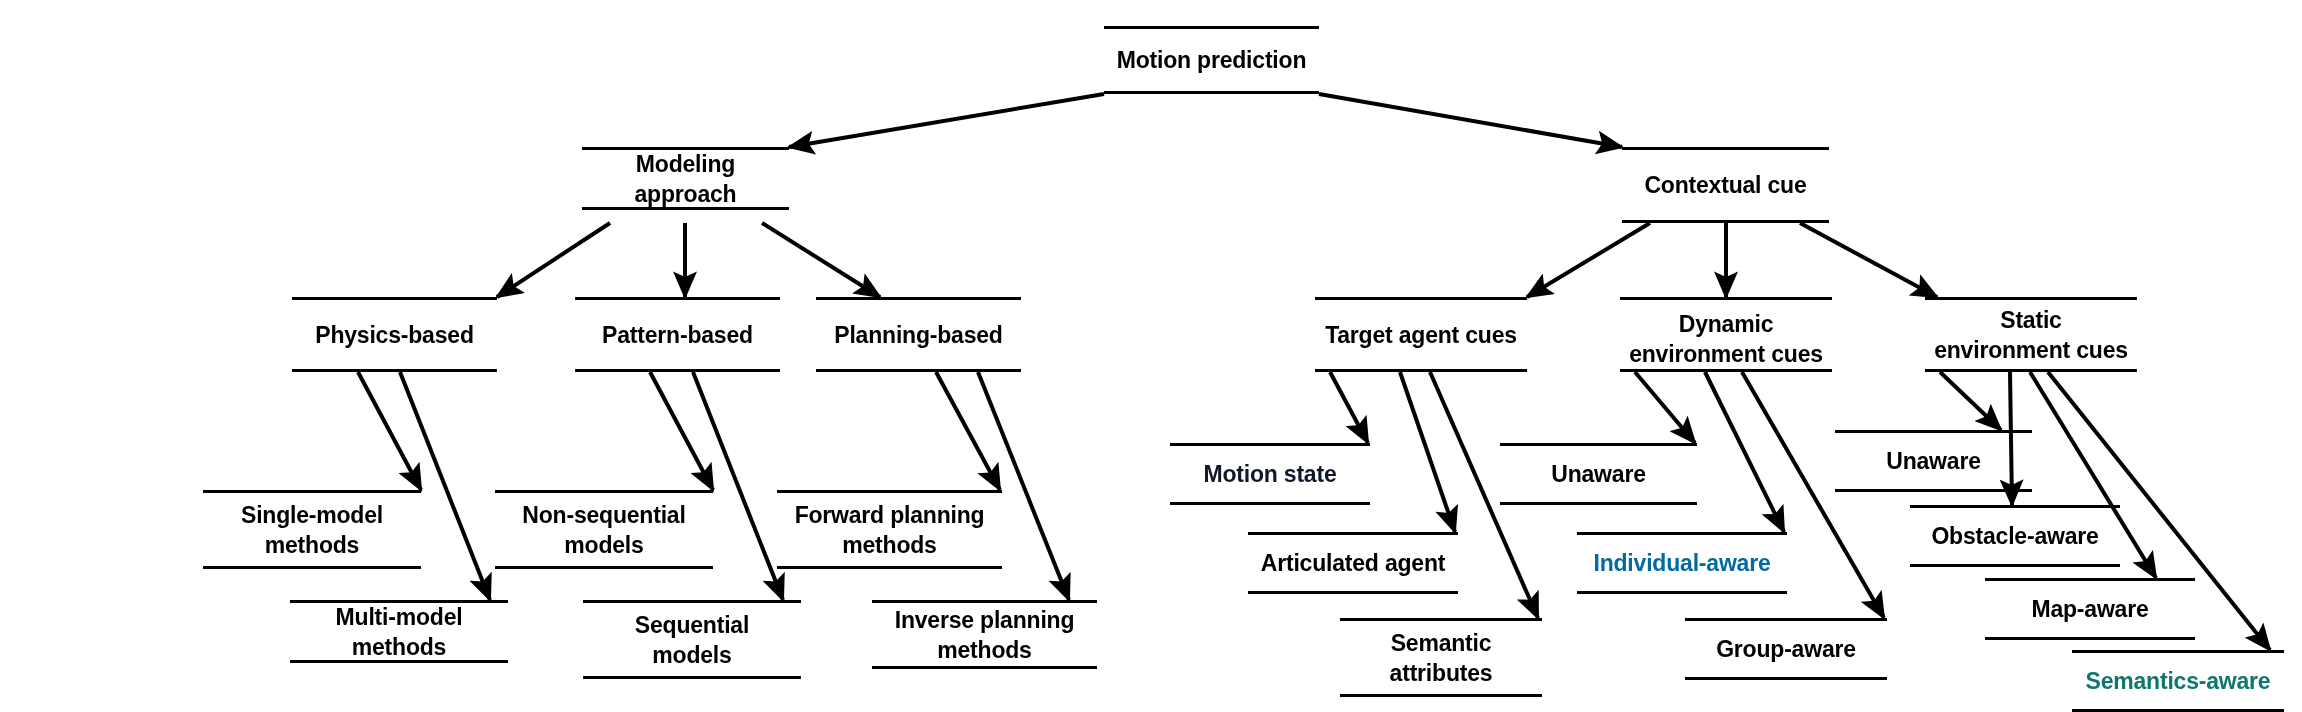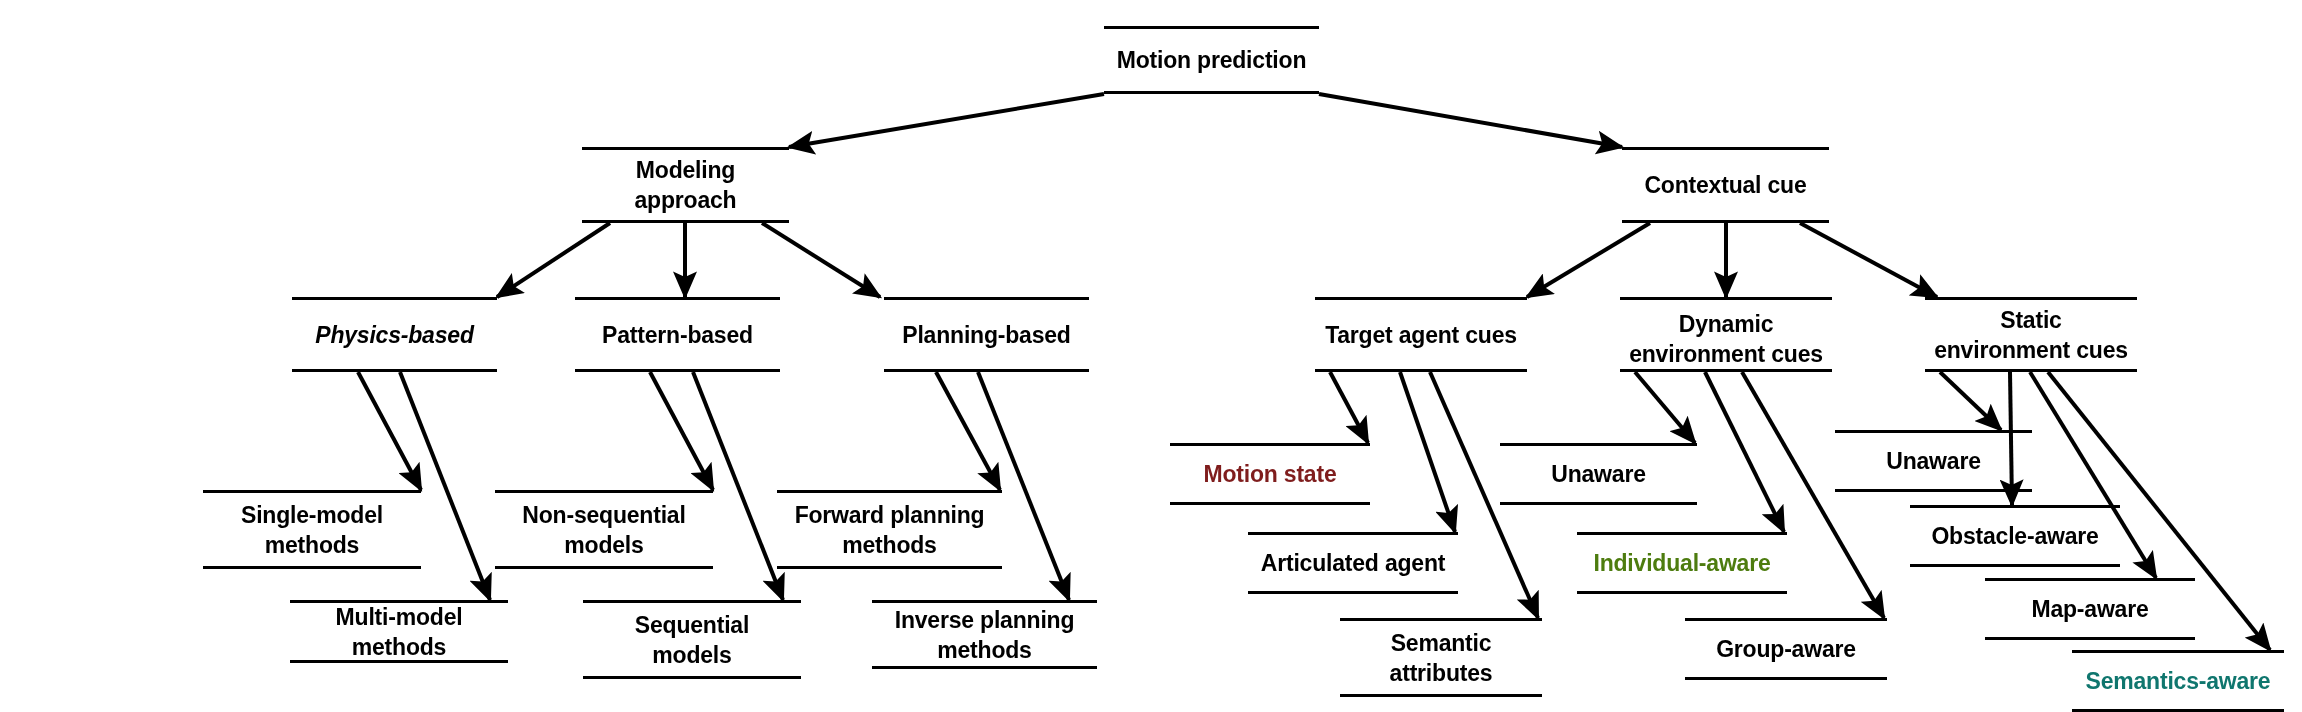--- a/index.html
+++ b/index.html
@@ -77,34 +77,34 @@
         <line x1="1940" y1="372" x2="2001" y2="430" stroke="#000000" stroke-width="4" marker-end="url(#arrowhead)"></line>
         <line x1="2010" y1="372" x2="2012" y2="505" stroke="#000000" stroke-width="4" marker-end="url(#arrowhead)"></line>
         <line x1="2030" y1="372" x2="2156" y2="578" stroke="#000000" stroke-width="4" marker-end="url(#arrowhead)"></line>
         <line x1="2048" y1="372" x2="2270" y2="650" stroke="#000000" stroke-width="4" marker-end="url(#arrowhead)"></line>
       </g>
   </svg>
   <div id="node-layer">
       <div class="node" style="left: 1104px; top: 26px; width: 215px; height: 68px; border-top-color: rgb(0, 0, 0); border-bottom-color: rgb(0, 0, 0); color: rgb(0, 0, 0); text-align: center;">
         <span class="label">Motion prediction</span>
       </div>
-      <div class="node" style="left: 582px; top: 147px; width: 207px; height: 76px; border-top-color: rgb(0, 0, 0); border-bottom-color: rgb(0, 0, 0); color: rgb(0, 0, 0);">
+      <div class="node" style="left: 582px; top: 147px; width: 207px; height: 63px; border-top-color: rgb(0, 0, 0); border-bottom-color: rgb(0, 0, 0); color: rgb(0, 0, 0);">
         <span class="label">Modeling
 approach</span>
       </div>
       <div class="node" style="left: 1622px; top: 147px; width: 207px; height: 76px; border-top-color: rgb(0, 0, 0); border-bottom-color: rgb(0, 0, 0); color: rgb(0, 0, 0);">
         <span class="label">Contextual cue</span>
       </div>
-      <div class="node" style="left: 292px; top: 297px; width: 205px; height: 75px; border-top-color: rgb(0, 0, 0); border-bottom-color: rgb(0, 0, 0); color: rgb(0, 0, 0); font-style: italic;">
+      <div class="node" style="left: 292px; top: 297px; width: 205px; height: 75px; border-top-color: rgb(0, 0, 0); border-bottom-color: rgb(0, 0, 0); color: rgb(0, 0, 0);">
         <span class="label">Physics-based</span>
       </div>
       <div class="node" style="left: 575px; top: 297px; width: 205px; height: 75px; border-top-color: rgb(0, 0, 0); border-bottom-color: rgb(0, 0, 0); color: rgb(0, 0, 0);">
         <span class="label">Pattern-based</span>
       </div>
-      <div class="node" style="left: 884px; top: 297px; width: 205px; height: 75px; border-top-color: rgb(0, 0, 0); border-bottom-color: rgb(0, 0, 0); color: rgb(0, 0, 0);">
+      <div class="node" style="left: 816px; top: 297px; width: 205px; height: 75px; border-top-color: rgb(0, 0, 0); border-bottom-color: rgb(0, 0, 0); color: rgb(0, 0, 0);">
         <span class="label">Planning-based</span>
       </div>
       <div class="node" style="left: 1315px; top: 297px; width: 212px; height: 75px; border-top-color: rgb(0, 0, 0); border-bottom-color: rgb(0, 0, 0); color: rgb(0, 0, 0);">
         <span class="label">Target agent cues</span>
       </div>
       <div class="node" style="left: 1620px; top: 297px; width: 212px; height: 75px; border-top-color: rgb(0, 0, 0); border-bottom-color: rgb(0, 0, 0); color: rgb(0, 0, 0); align-items: flex-end;">
         <span class="label">Dynamic
 environment cues</span>
       </div>
       <div class="node" style="left: 1925px; top: 297px; width: 212px; height: 75px; border-top-color: rgb(0, 0, 0); border-bottom-color: rgb(0, 0, 0); color: rgb(0, 0, 0);">
@@ -128,34 +128,34 @@
 models</span>
       </div>
       <div class="node" style="left: 777px; top: 490px; width: 225px; height: 79px; border-top-color: rgb(0, 0, 0); border-bottom-color: rgb(0, 0, 0); color: rgb(0, 0, 0);">
         <span class="label">Forward planning
 methods</span>
       </div>
       <div class="node" style="left: 872px; top: 600px; width: 225px; height: 69px; border-top-color: rgb(0, 0, 0); border-bottom-color: rgb(0, 0, 0); color: rgb(0, 0, 0);">
         <span class="label">Inverse planning
 methods</span>
       </div>
-      <div class="node" style="left: 1170px; top: 443px; width: 200px; height: 62px; border-top-color: rgb(0, 0, 0); border-bottom-color: rgb(0, 0, 0); color: #7f1d1d; text-align: center;">
+      <div class="node" style="left: 1170px; top: 443px; width: 200px; height: 62px; border-top-color: rgb(0, 0, 0); border-bottom-color: rgb(0, 0, 0); color: #0f172a; text-align: center;">
         <span class="label">Motion state</span>
       </div>
       <div class="node" style="left: 1248px; top: 532px; width: 210px; height: 62px; border-top-color: rgb(0, 0, 0); border-bottom-color: rgb(0, 0, 0); color: rgb(0, 0, 0);">
         <span class="label">Articulated agent</span>
       </div>
       <div class="node" style="left: 1340px; top: 618px; width: 202px; height: 79px; border-top-color: rgb(0, 0, 0); border-bottom-color: rgb(0, 0, 0); color: rgb(0, 0, 0);">
         <span class="label">Semantic
 attributes</span>
       </div>
       <div class="node" style="left: 1500px; top: 443px; width: 197px; height: 62px; border-top-color: rgb(0, 0, 0); border-bottom-color: rgb(0, 0, 0); color: rgb(0, 0, 0);">
         <span class="label">Unaware</span>
       </div>
-      <div class="node" style="left: 1577px; top: 532px; width: 210px; height: 62px; border-top-color: rgb(0, 0, 0); border-bottom-color: rgb(0, 0, 0); color: #4d7c0f;">
+      <div class="node" style="left: 1577px; top: 532px; width: 210px; height: 62px; border-top-color: rgb(0, 0, 0); border-bottom-color: rgb(0, 0, 0); color: #0369a1;">
         <span class="label">Individual-aware</span>
       </div>
       <div class="node" style="left: 1685px; top: 618px; width: 202px; height: 62px; border-top-color: rgb(0, 0, 0); border-bottom-color: rgb(0, 0, 0); color: rgb(0, 0, 0);">
         <span class="label">Group-aware</span>
       </div>
       <div class="node" style="left: 1835px; top: 430px; width: 197px; height: 62px; border-top-color: rgb(0, 0, 0); border-bottom-color: rgb(0, 0, 0); color: rgb(0, 0, 0);">
         <span class="label">Unaware</span>
       </div>
       <div class="node" style="left: 1910px; top: 505px; width: 210px; height: 62px; border-top-color: rgb(0, 0, 0); border-bottom-color: rgb(0, 0, 0); color: rgb(0, 0, 0);">
         <span class="label">Obstacle-aware</span>

